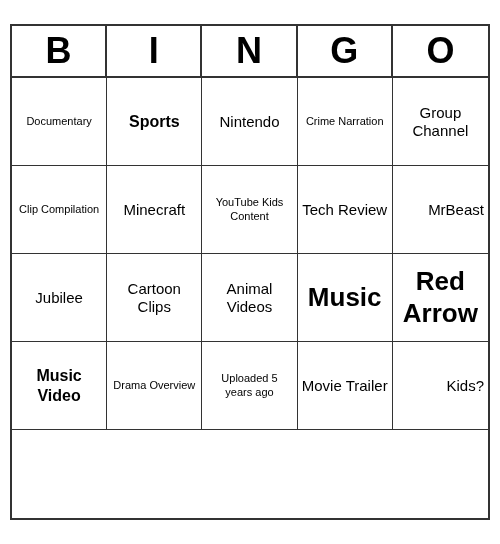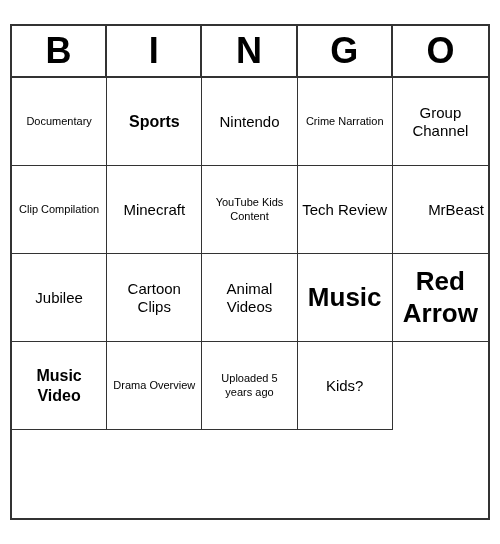--- a/index.html
+++ b/index.html
@@ -132,16 +132,19 @@
       <div class="bingo-cell">
         <span class="cell-text large">Music Video</span>
       </div>
       <div class="bingo-cell">
         <span class="cell-text">Drama Overview</span>
       </div>
       <div class="bingo-cell">
         <span class="cell-text">Uploaded 5 years ago</span>
       </div>
       <div class="bingo-cell">
+        <span class="cell-text medium">Movie Trailer</span>
+      </div>
+      <div class="bingo-cell">
         <span class="cell-text medium">Kids?</span>
       </div>
     </div>
 </div>
 
 </body></html>

